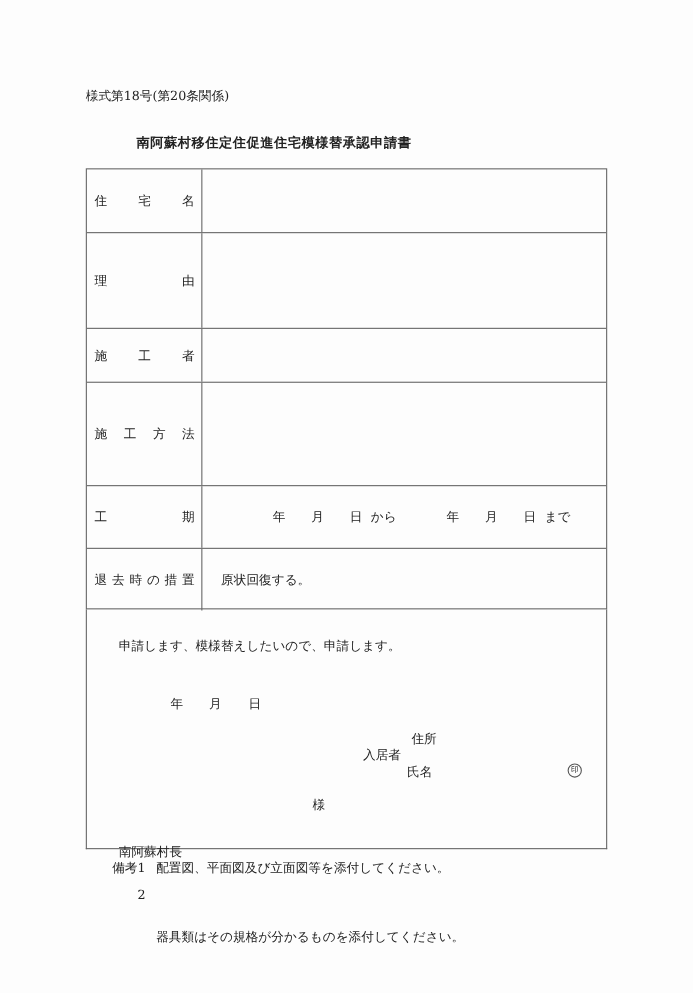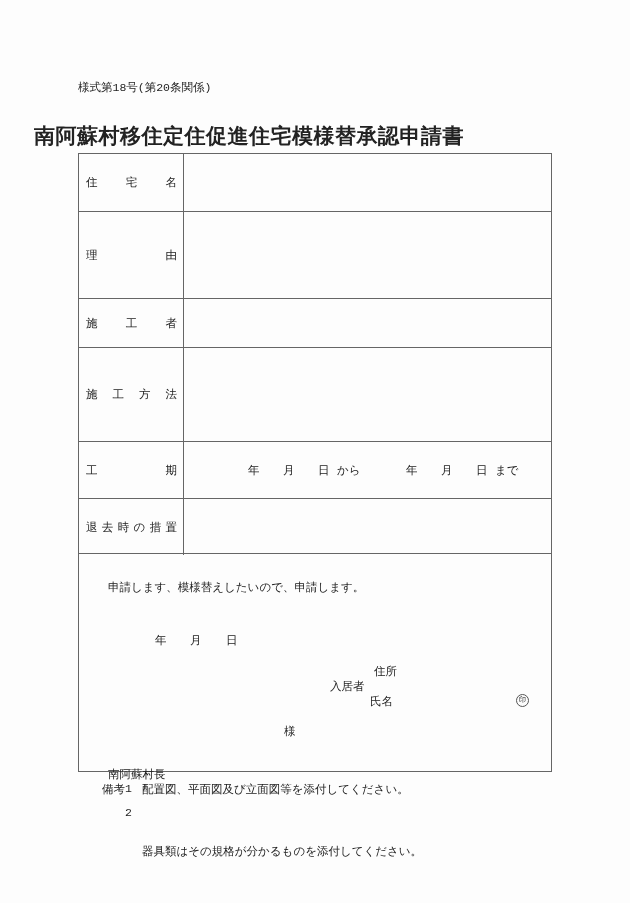--- a/index.html
+++ b/index.html
@@ -1,20 +1,20 @@
 <!DOCTYPE html>
 <html><head>
 <meta charset="utf-8">
 <style>
   html, body { margin:0; padding:0; background:#fdfdfd; }
   body { width:630px; height:903px; position:relative; overflow:hidden;
          font-family:"DejaVu Serif","Liberation Serif",serif; color:#222; }
-  .abs { position:absolute; white-space:nowrap;font-family:Liberation Mono, monospace; }
+  .abs { position:absolute; white-space:nowrap; }
   .form-no { left:78px; top:80px; font-size:11.5px; }
-  .title { left:0; width:498px; top:122px; text-align:center; font-size:21px; font-weight:bold; letter-spacing:0.5px; }
+  .title { left:0; width:498px; top:122px; text-align:center; font-size:12px; font-weight:bold; letter-spacing:0.5px; }
   .table { position:absolute; left:78px; top:153px; width:474px; height:401px;
            border:1px solid #666; box-sizing:border-box; }
   .row { position:absolute; left:0; width:472px; border-top:1px solid #666; box-sizing:border-box; }
   .row.first { border-top:none; }
   .lbl { position:absolute; left:0; width:105px; top:0; bottom:0; border-right:1px solid #666;
          box-sizing:border-box; display:flex; align-items:center; justify-content:space-between;
          padding:0 6px 0 7px; font-size:11.5px; }
   .val { position:absolute; left:105px; right:0; top:0; bottom:0; display:flex; align-items:center; font-size:11.5px; }
   .lower { position:absolute; left:78px; top:554px; width:474px; height:218px;
            border:1px solid #666; border-top:none; box-sizing:border-box; }
@@ -79,20 +79,21 @@
   </div>
   <div class="row" style="top:344px;height:57px">
     <div class="lbl">
       <span>退</span>
       <span>去</span>
       <span>時</span>
       <span>の</span>
       <span>措</span>
       <span>置</span>
     </div>
+    <div class="val" style="padding-left:17px">原状回復する。</div>
   </div>
 </div>
 
 <div class="lower"></div>
 <div class="abs t" style="left:108px;top:580px">申請します、模様替えしたいので、申請します。</div>
 <div class="abs t" style="left:155px;top:633px">年</div>
 <div class="abs t" style="left:190px;top:633px">月</div>
 <div class="abs t" style="left:226px;top:633px">日</div>
 <div class="abs t" style="left:374px;top:664px">住所</div>
 <div class="abs t" style="left:330px;top:679px">入居者</div>

